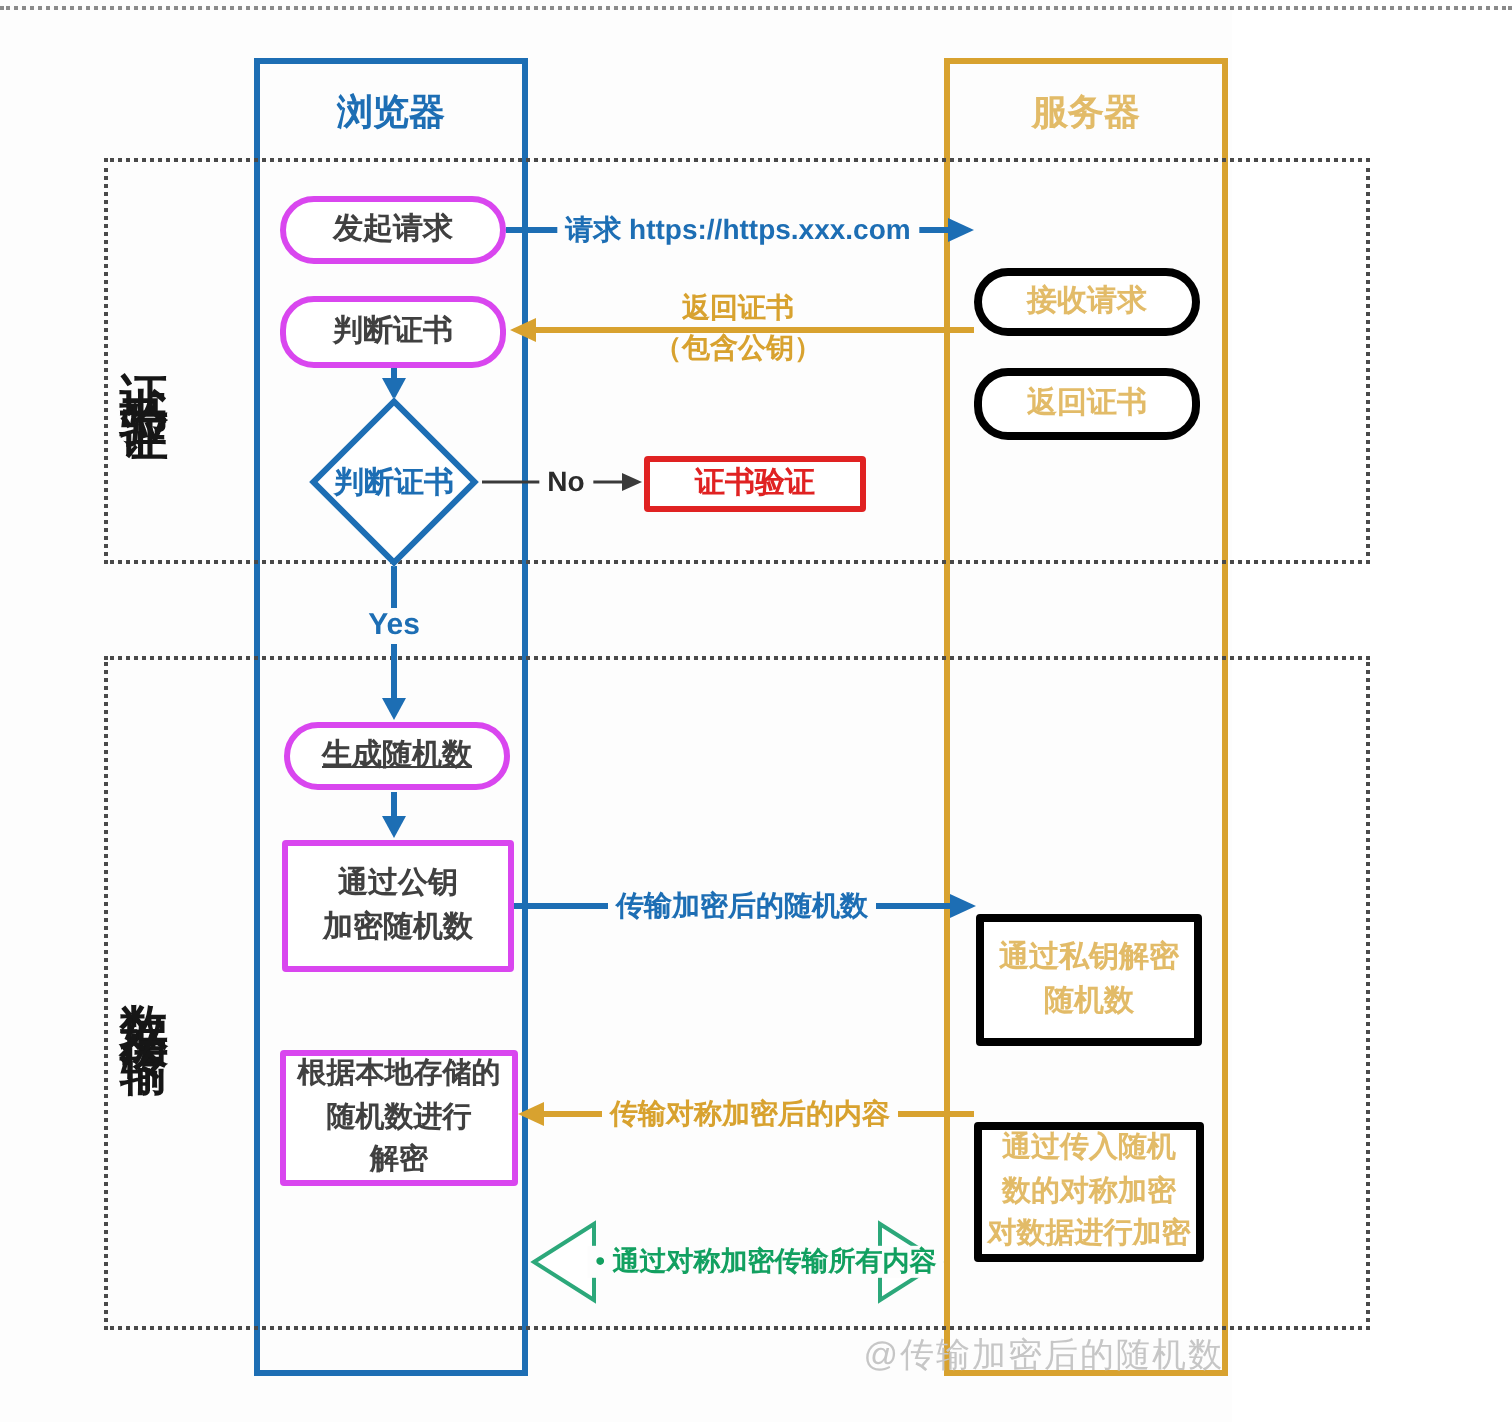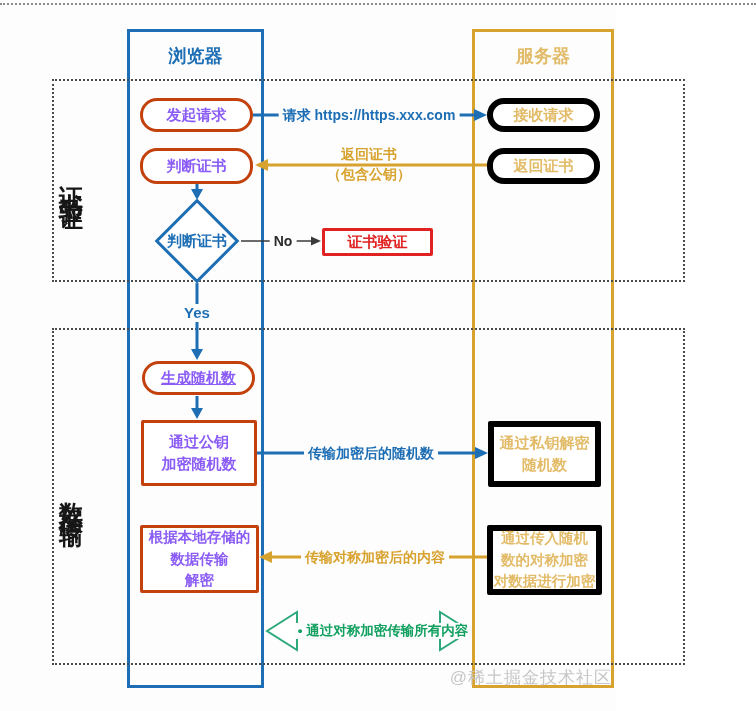--- a/index.html
+++ b/index.html
@@ -45,22 +45,22 @@
   }
   #lane-browser .lane-title { color: #1d6eb4; }
   #lane-server  .lane-title { color: #d8a22f; opacity: 0.72; }
   
   .node {
     position: absolute; background: #ffffff;
     display: flex; align-items: center; justify-content: center;
     text-align: center; font-weight: 700; font-size: 15px;
     white-space: pre-line; line-height: 1.45; z-index: 4;
   }
-  .node.blue   { border: 3px solid #c2410c; color: #8b5cf6; }
-  .node.gold   { border: 6px solid #000000; color: #d8a22f; }
+  .node.blue   { border: 3px solid #d946ef; color: #404040; }
+  .node.gold   { border: 4px solid #000000; color: #d8a22f; margin-top: 36px; }
   .node.gold .node-text { opacity: 0.72; }
   .node.pill   { border-radius: 17px; }
   .node.rect   { border-radius: 2px; }
   #node-initiate     { left: 140px; top: 98px;  width: 113px; height: 34px; }
   #node-receive      { left: 487px; top: 98px;  width: 113px; height: 34px; }
   #node-judge        { left: 140px; top: 148px; width: 113px; height: 36px; }
   #node-return-cert  { left: 487px; top: 148px; width: 113px; height: 36px; }
   #node-warning {
     left: 322px; top: 228px; width: 111px; height: 28px;
     border: 3px solid #e02222; color: #e02222; border-radius: 2px;
@@ -186,21 +186,21 @@
   <div id="diamond-label">判断证书</div>
   <div class="node blue pill" id="node-gen-random">
     <span class="node-text">生成随机数</span>
   </div>
   <div class="node blue rect" id="node-pub-encrypt">
     <span class="node-text">通过公钥
 加密随机数</span>
   </div>
   <div class="node blue rect" id="node-local-decrypt">
     <span class="node-text">根据本地存储的
-数据传输
+随机数进行
 解密</span>
   </div>
 
   <div class="node" id="node-warning">
     <span class="node-text">证书验证</span>
   </div>
 
   <div class="node gold pill" id="node-receive">
     <span class="node-text">接收请求</span>
   </div>
@@ -219,15 +219,15 @@
 
   <div class="edge-label blue bg" id="edge-request">请求 https://https.xxx.com</div>
   <div class="edge-label gold" id="edge-return-1">返回证书</div>
   <div class="edge-label gold" id="edge-return-2">（包含公钥）</div>
   <div class="edge-label dark bg" id="edge-no">No</div>
   <div class="edge-label blue bg" id="edge-yes">Yes</div>
   <div class="edge-label blue bg" id="edge-random">传输加密后的随机数</div>
   <div class="edge-label gold bg" id="edge-content">传输对称加密后的内容</div>
   <div class="edge-label green bg" id="edge-symmetric">• 通过对称加密传输所有内容</div>
 
-  <div id="watermark">@稀土掘金技术社区</div>
+  <div id="watermark">@传输加密后的随机数</div>
 
 </div>
 
 </body></html>

